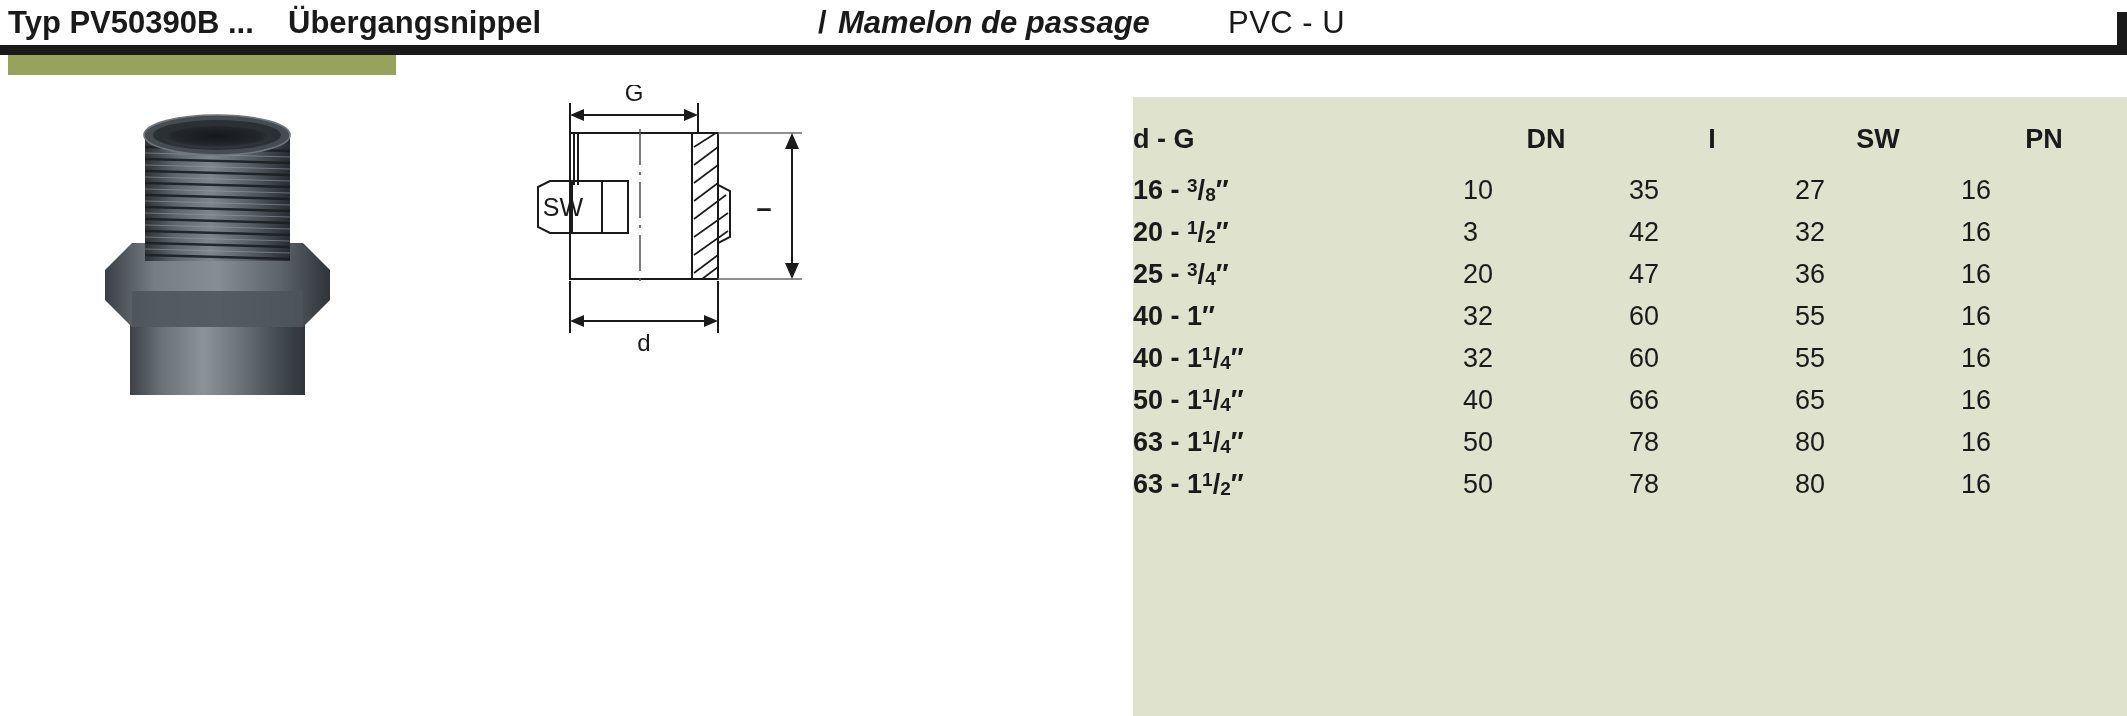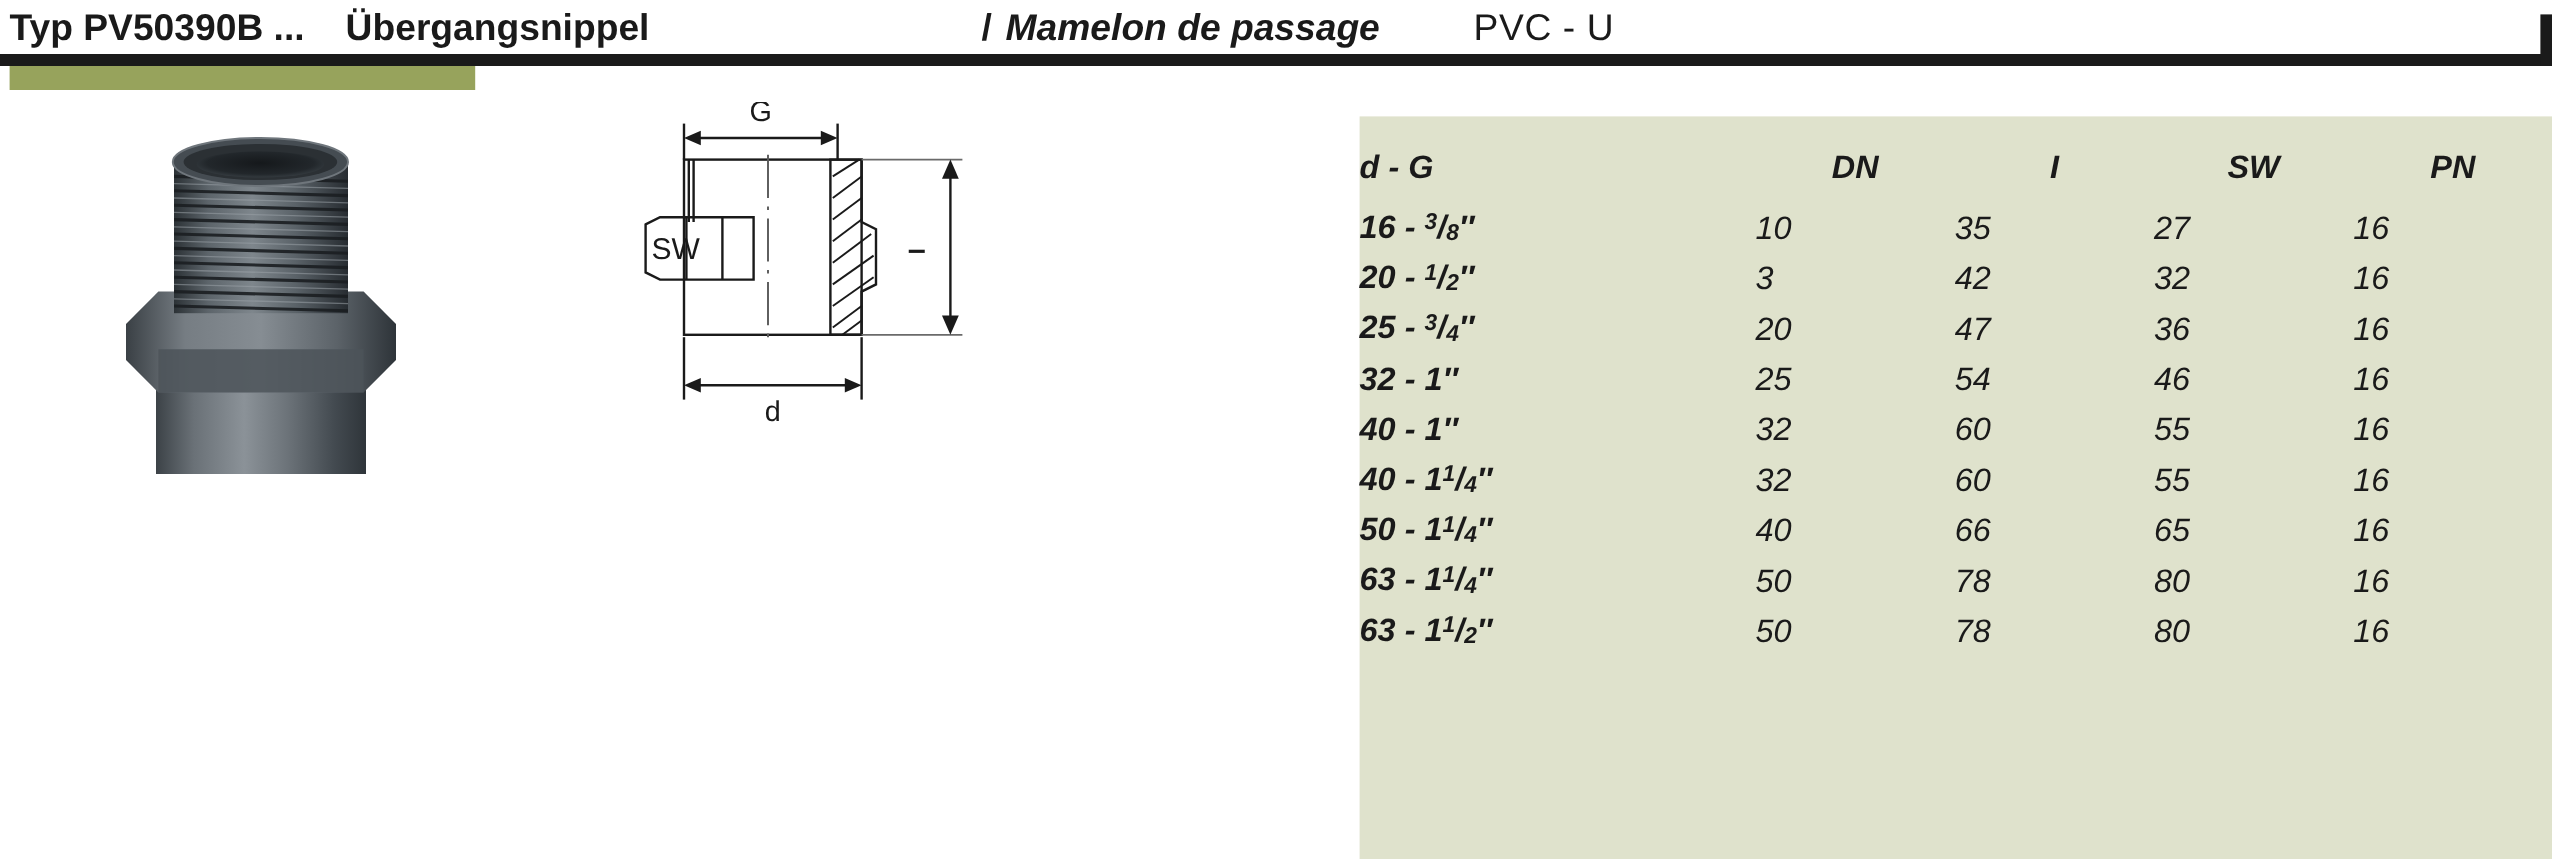--- a/index.html
+++ b/index.html
@@ -74,21 +74,20 @@
     width: 560px; height: 290px;
   }
   #drawing-svg { display:block; }
 
   
   #spec-panel {
     position: absolute;
     left: 1133px; top: 97px;
     width: 994px; height: 619px;
     background: #dfe2cc;
-    font-style: italic;
   }
   #spec-table {
     width: 100%;
     border-collapse: collapse;
     table-layout: fixed;
   }
   #spec-table th, #spec-table td {
     padding: 0;
     font-size: 27px;
     color: #1a1a1a;
@@ -306,27 +305,20 @@
           <td class="c-n">16</td>
         </tr>
         <tr>
           <td class="c-dg">25 - <span class="frac"><span class="num">3</span><span class="slash">/</span><span class="den">4</span></span><span class="inch">″</span></td>
           <td class="c-n">20</td>
           <td class="c-n">47</td>
           <td class="c-n">36</td>
           <td class="c-n">16</td>
         </tr>
         <tr>
-          <td class="c-dg">32 - 1<span class="inch">″</span></td>
-          <td class="c-n">25</td>
-          <td class="c-n">54</td>
-          <td class="c-n">46</td>
-          <td class="c-n">16</td>
-        </tr>
-        <tr>
           <td class="c-dg">40 - 1<span class="inch">″</span></td>
           <td class="c-n">32</td>
           <td class="c-n">60</td>
           <td class="c-n">55</td>
           <td class="c-n">16</td>
         </tr>
         <tr>
           <td class="c-dg">40 - 1<span class="frac"><span class="num">1</span><span class="slash">/</span><span class="den">4</span></span><span class="inch">″</span></td>
           <td class="c-n">32</td>
           <td class="c-n">60</td>

